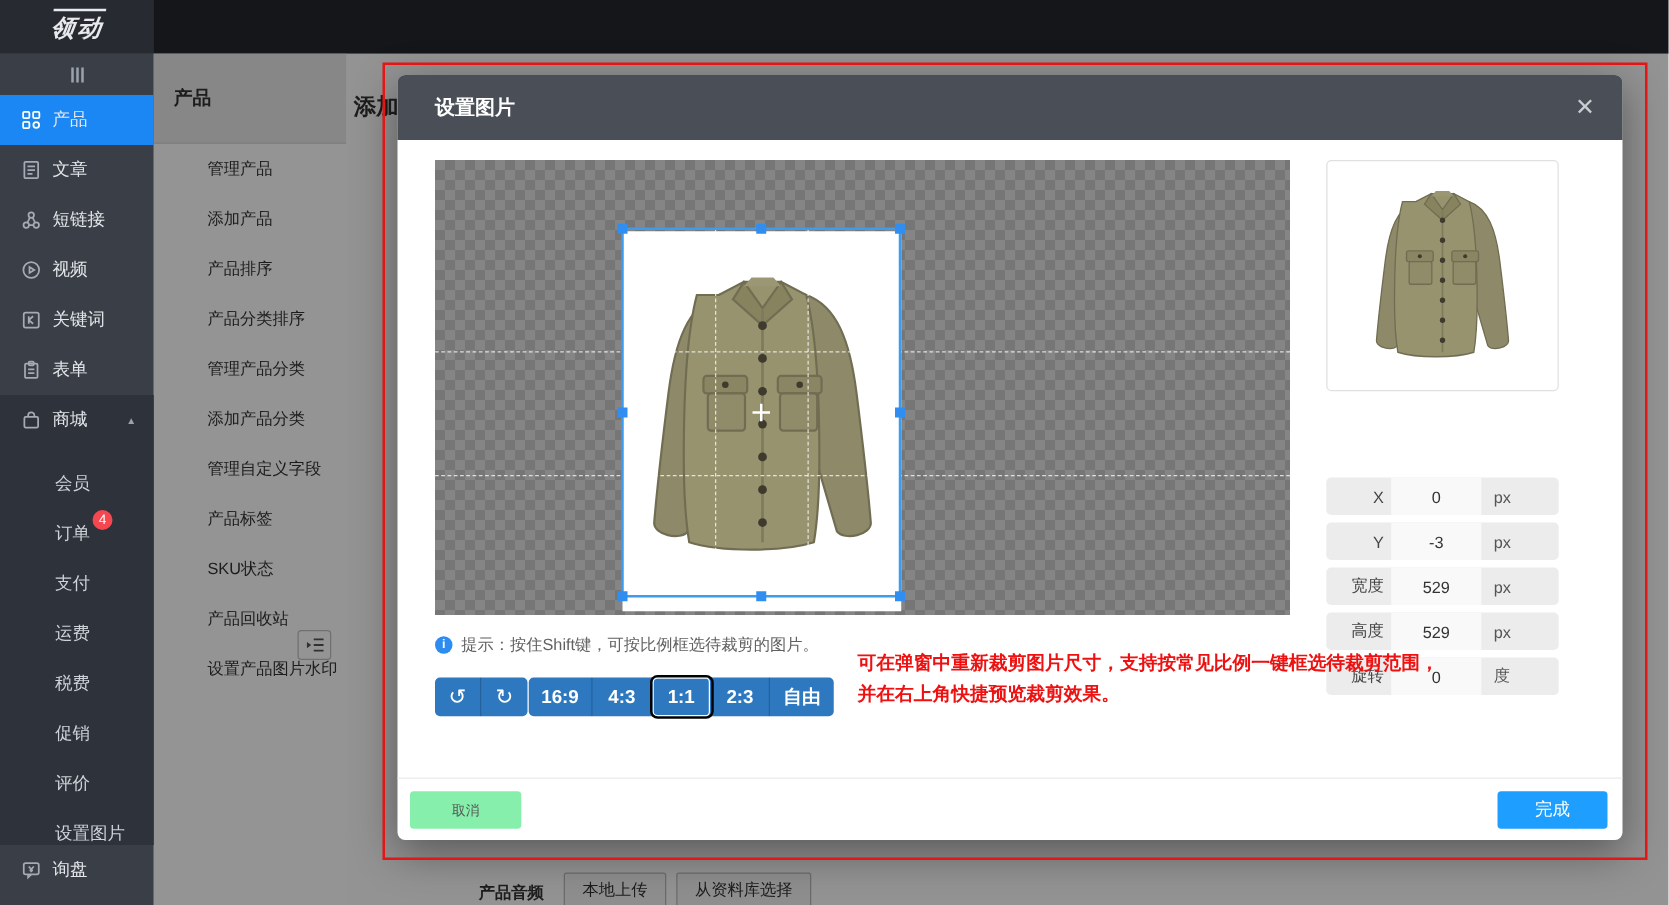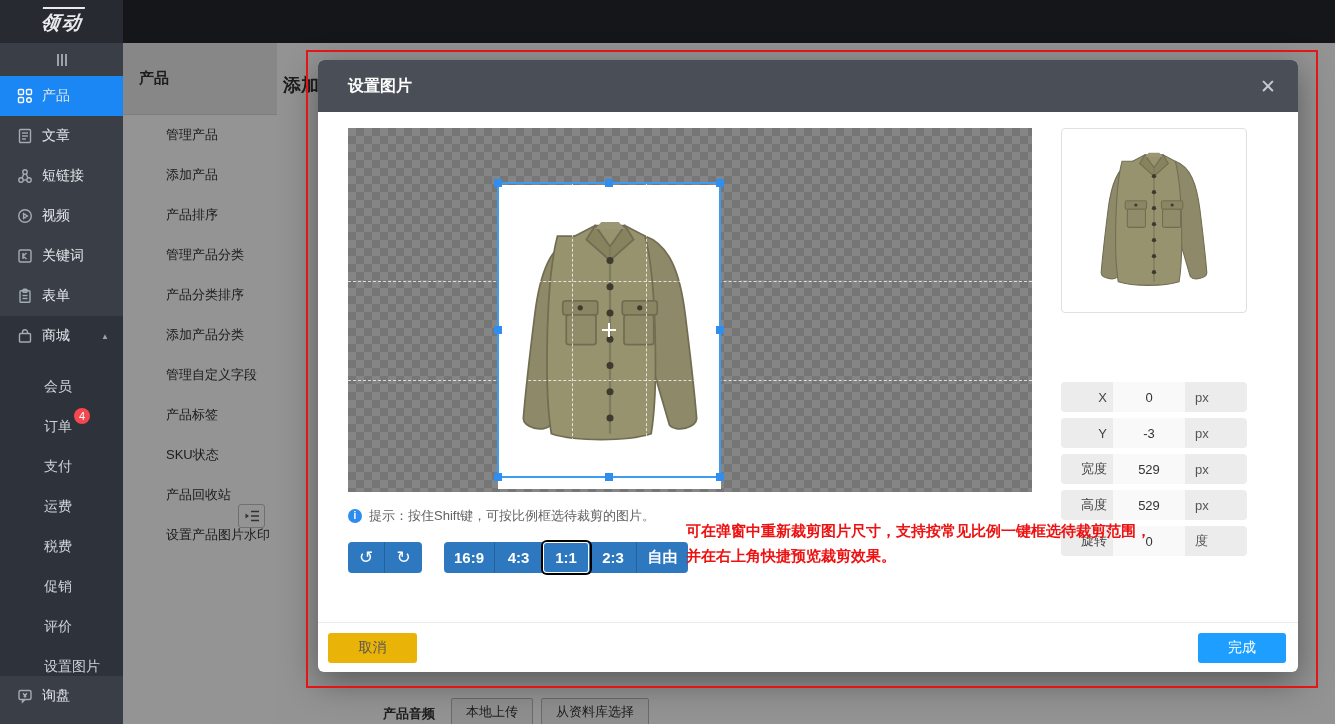--- a/index.html
+++ b/index.html
@@ -69,29 +69,29 @@
   .preview-card svg { width:128px; height:160px; }
   .field-row { position:absolute; left:743px; width:186px; height:30px; background:#ececec; border-radius:4px; display:flex; align-items:center; font-size:13px; color:#444; overflow:hidden; }
   .field-label { flex:0 0 52px; text-align:right; padding-right:6px; }
   .field-value { flex:0 0 72px; height:30px; background:#f9f9f9; display:flex; align-items:center; justify-content:center; color:#333; }
   .field-unit { flex:1; padding-left:10px; color:#555; }
   
   .tip-row { position:absolute; left:30px; top:447px; display:flex; align-items:center; font-size:13px; color:#616161; }
   .info-icon { width:14px; height:14px; border-radius:50%; background:#2d8cf0; color:#fff; font-size:10px; font-weight:bold; line-height:14px; text-align:center; margin-right:7px; font-style:normal; flex:none; }
   .toolbar { position:absolute; top:482px; height:31px; }
   .tb-rotate { left:30px; }
-  .tb-ratio { left:126px;align-items:center; }
+  .tb-ratio { left:105px;align-items:center; }
   .tb-group { position:absolute; display:flex; background:#2d78bf; border-radius:4px; height:31px; overflow:visible; }
   .tb-btn { height:31px; display:flex; align-items:center; justify-content:center; color:#fff; font-size:15px; font-weight:bold; cursor:pointer; border-right:1px solid rgba(0,0,0,.18); position:relative; }
   .tb-btn:last-child { border-right:none; }
   .tb-btn.rot { width:37px; font-size:17px; font-weight:normal; }
   .tb-btn.sel { box-shadow:0 0 0 1px #fff inset, 0 0 0 2px #000; border-radius:4px; border-right-color:transparent; z-index:1; }
   
   .modal-footer { position:absolute; left:0; top:562px; width:100%; height:50px; border-top:1px solid #ebebeb; }
-  .btn-cancel { position:absolute; left:10px; top:10px; width:89px; height:30px; background:#eab308; color:#555; border:none; border-radius:3px; font-size:14px; cursor:pointer; font-family:inherit; }
+  .btn-cancel { position:absolute; left:10px; top:10px; width:89px; height:30px; background:#86efac; color:#555; border:none; border-radius:3px; font-size:11px; cursor:pointer; font-family:inherit; }
   .btn-done { position:absolute; right:12px; top:10px; width:88px; height:30px; background:#1e9fff; color:#fff; border:none; border-radius:3px; font-size:14px; cursor:pointer; font-family:inherit; }
   
   .anno-rect { position:absolute; left:306px; top:50px; width:1012px; height:638px; border:2px solid #e41515; z-index:20; pointer-events:none; }
   .anno-text { position:absolute; left:686px; top:518px; z-index:21; color:#ee1111; font-size:15px; font-weight:bold; line-height:25px; pointer-events:none; white-space:nowrap; }
   svg.icon { flex:none; }
 </style>
 </head>
 <body>
 
 <svg width="0" height="0" style="position:absolute">
@@ -240,22 +240,22 @@
       </svg>
       <span>询盘</span>
     </div>
   </div>
 
   <div class="subsidebar">
     <div class="subsidebar-header">产品</div>
     <div class="submenu-item">管理产品</div>
     <div class="submenu-item">添加产品</div>
     <div class="submenu-item">产品排序</div>
+    <div class="submenu-item">产品分类排序</div>
     <div class="submenu-item">管理产品分类</div>
-    <div class="submenu-item">产品分类排序</div>
     <div class="submenu-item">添加产品分类</div>
     <div class="submenu-item">管理自定义字段</div>
     <div class="submenu-item">产品标签</div>
     <div class="submenu-item">SKU状态</div>
     <div class="submenu-item">产品回收站</div>
     <div class="submenu-item">设置产品图片水印</div>
   </div>
   <div class="fold-btn">
     <svg width="14" height="12" viewBox="0 0 14 12">
       <path d="M4 6 L0.5 3.5 V8.5 Z" fill="#555"></path>

